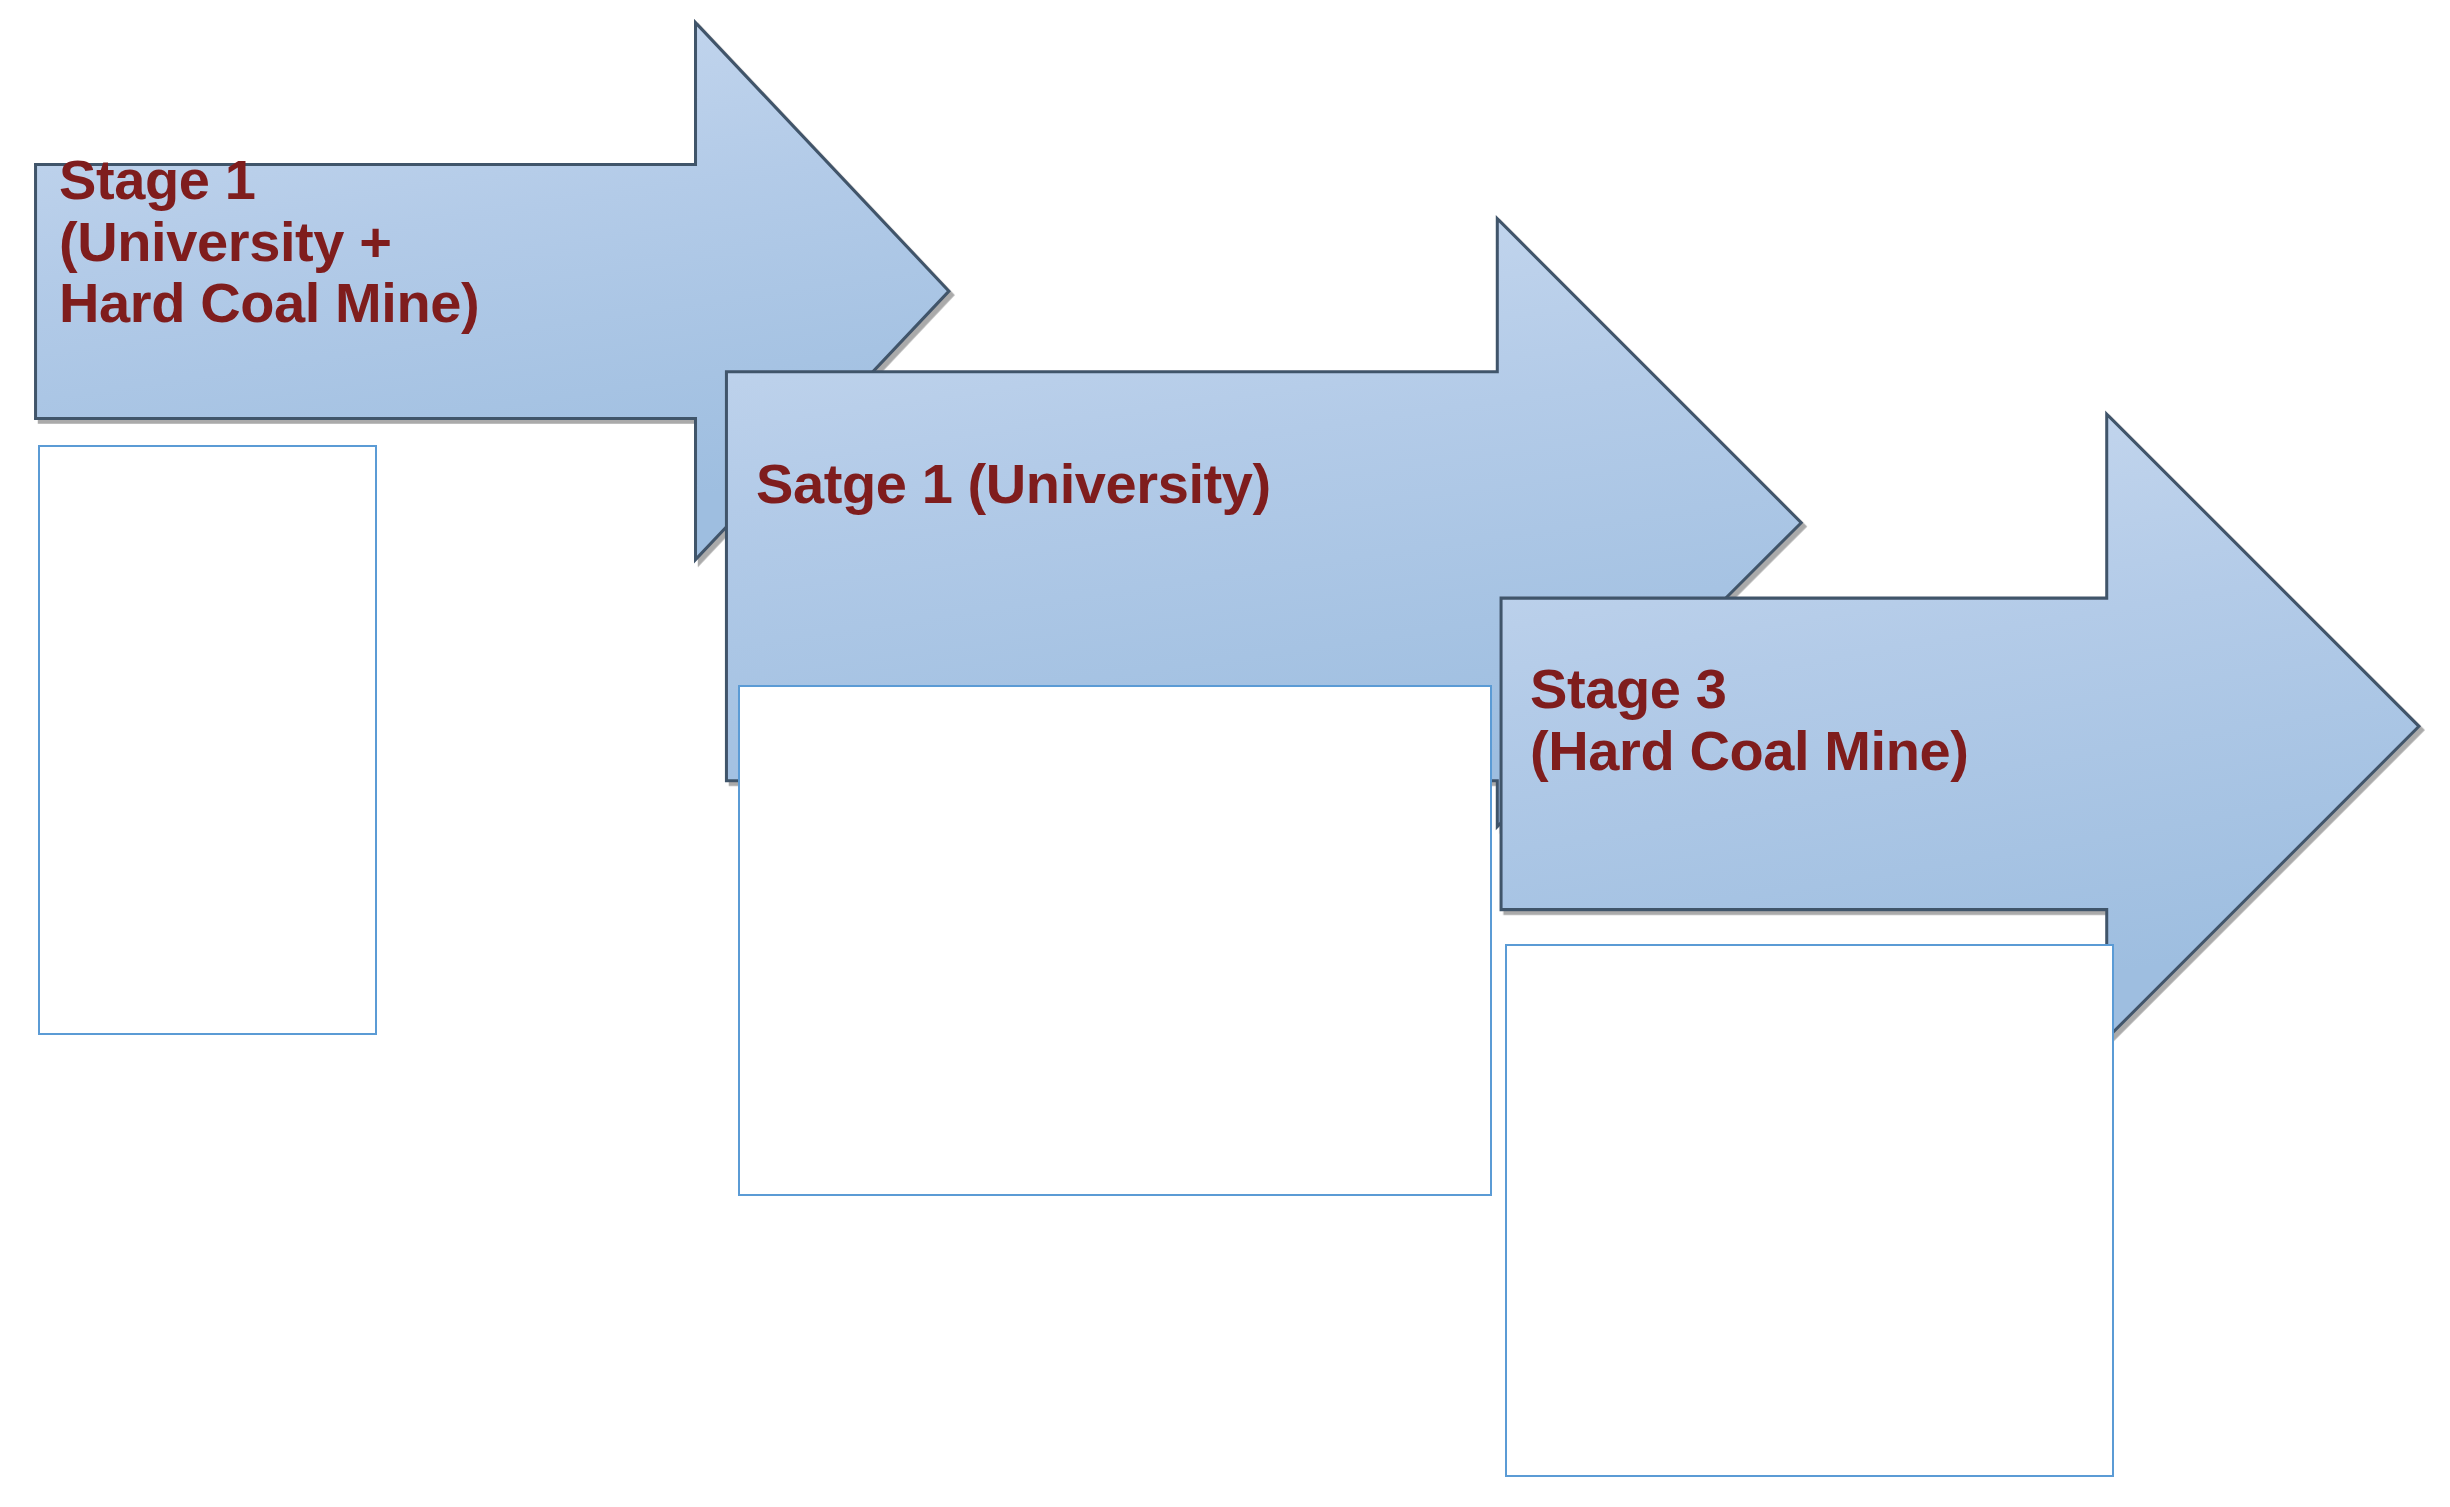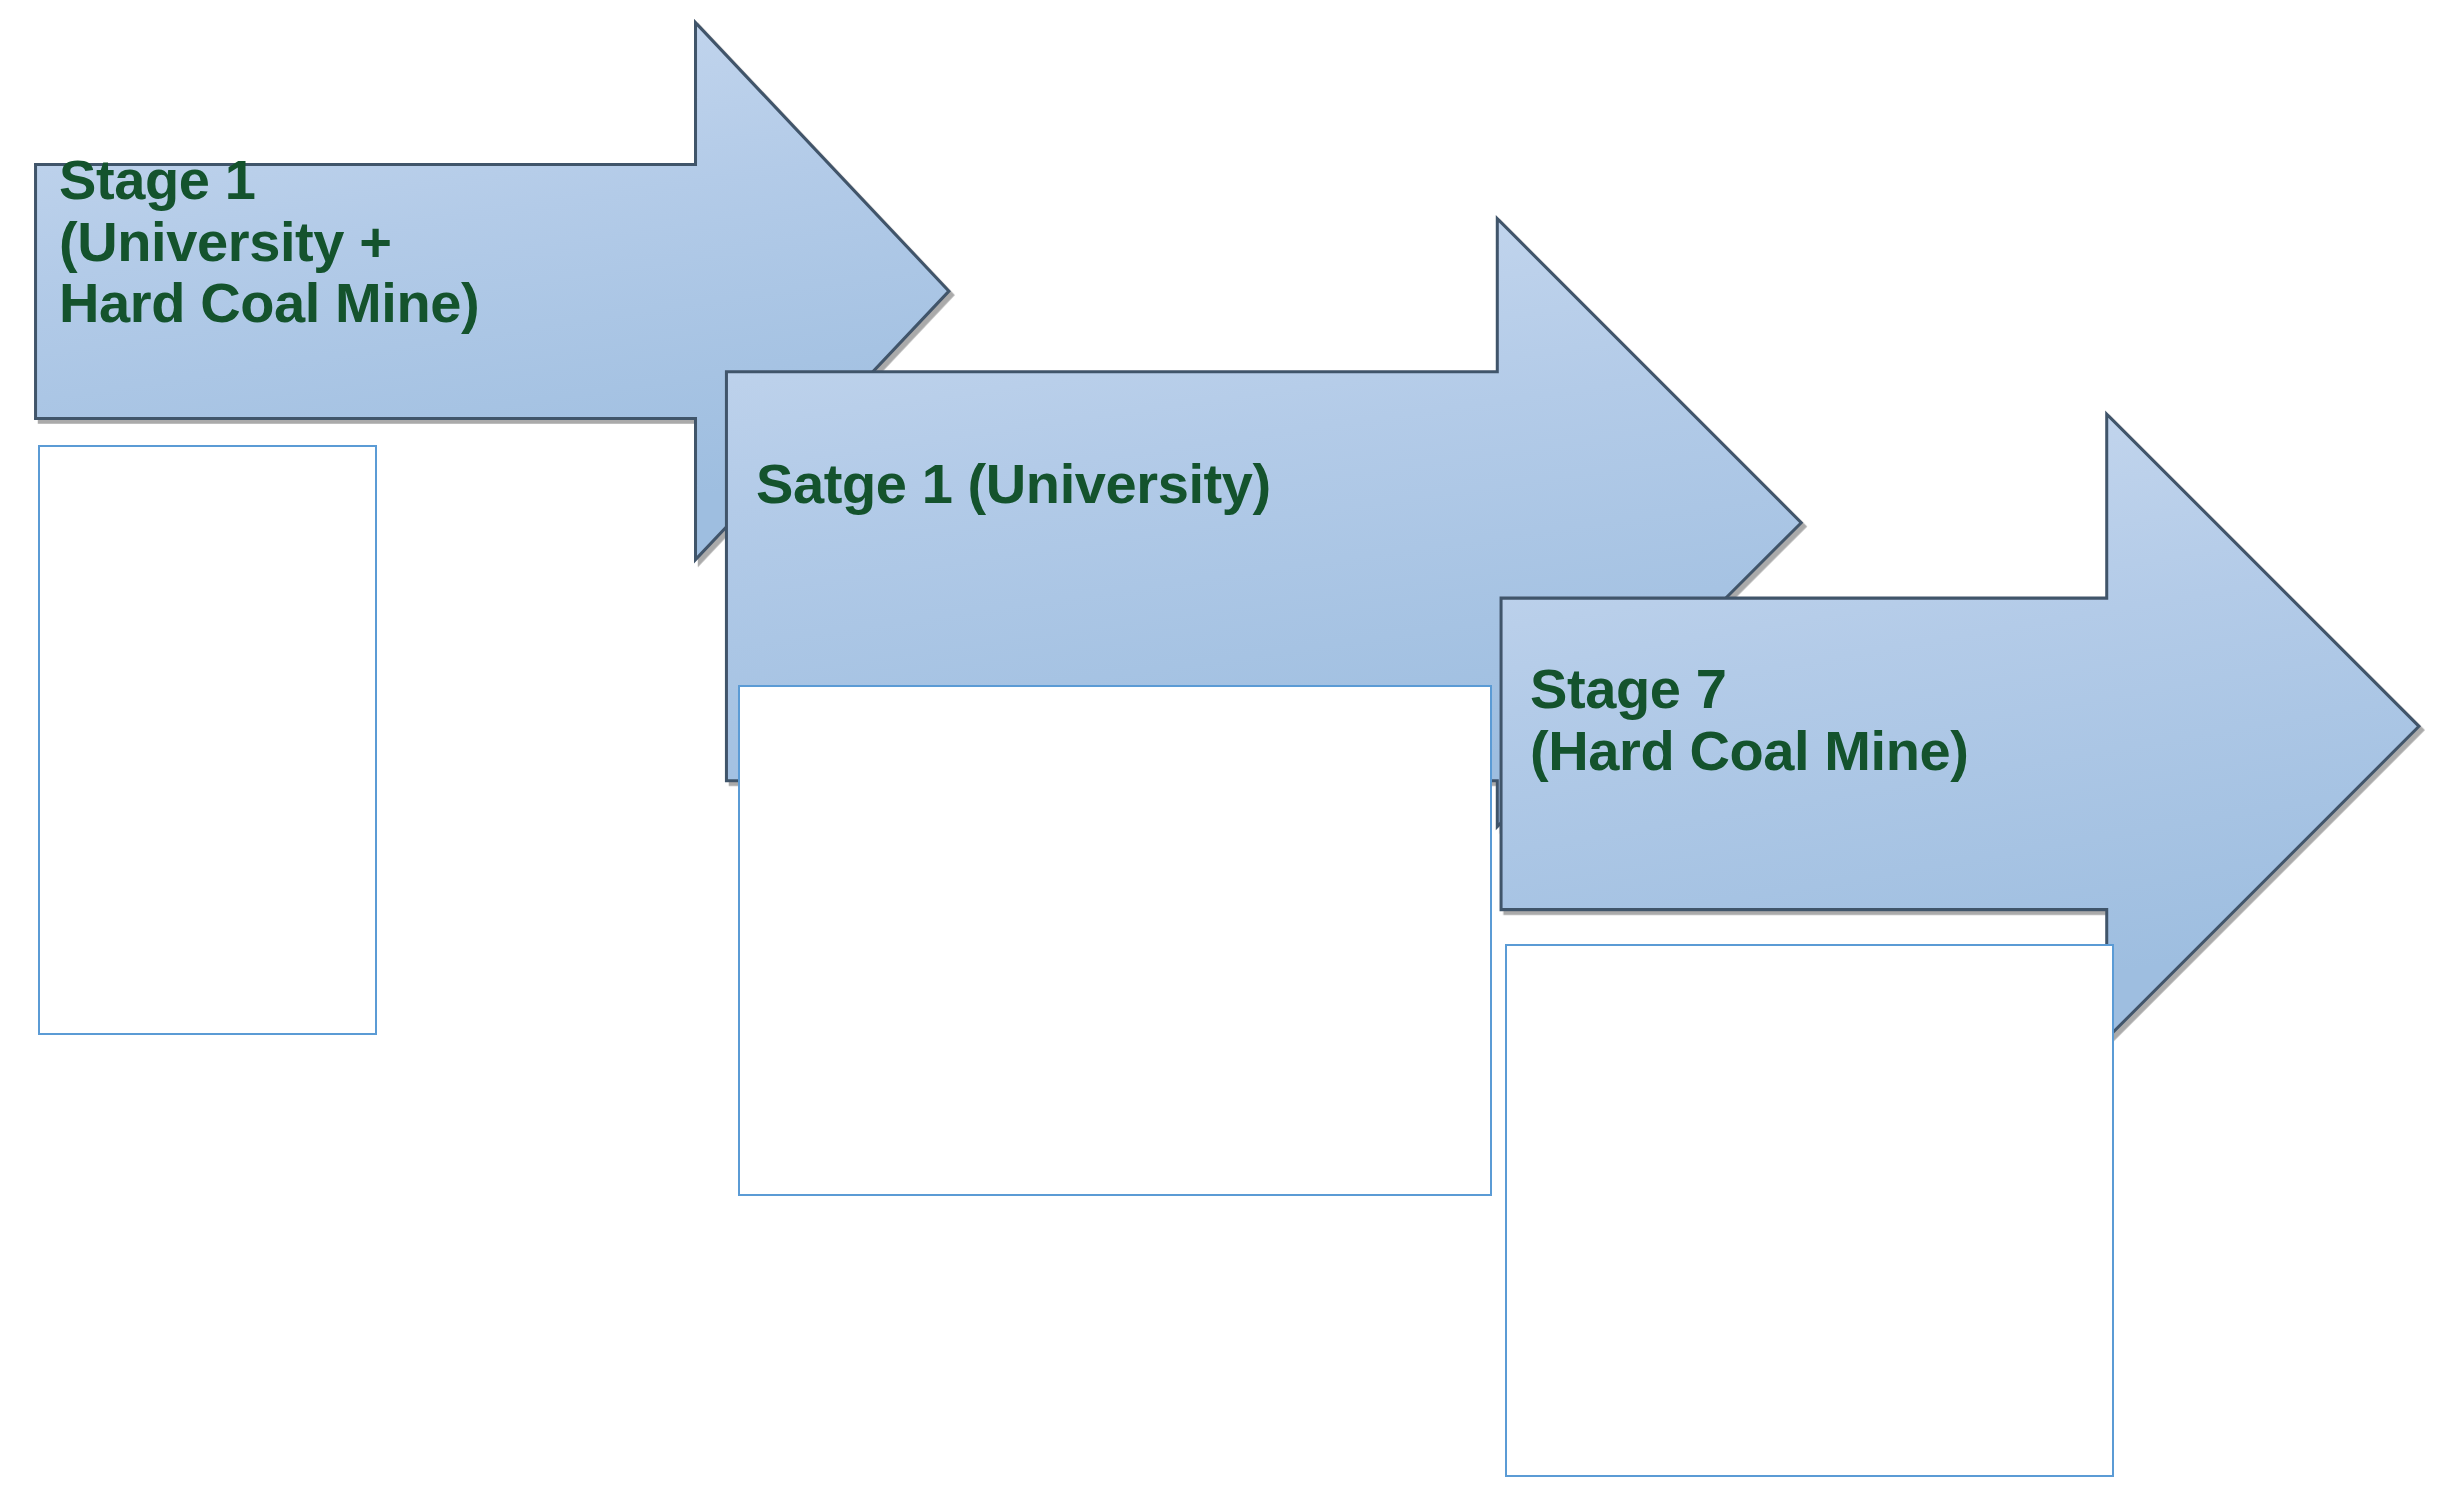--- a/index.html
+++ b/index.html
@@ -18,21 +18,21 @@
   }
   .arrow-layer {
     position: absolute;
     left: 0;
     top: 0;
     width: 2450px;
     height: 1507px;
   }
   .arrow-label {
     position: absolute;
-    color: #14532d;
+    color: #7f1d1d;
     font-weight: bold;
     font-family: "Liberation Sans", "DejaVu Sans", sans-serif;
     line-height: 1.10;
     white-space: pre-line;
     letter-spacing: -0.4px;
     z-index: 6;
   }
   .desc-box {
     position: absolute;
     background: #ffffff;
@@ -111,21 +111,21 @@
   <div id="desc-box-1" class="desc-box"></div>
 
   <div id="desc-text-1" class="desc-text">Measurements of the geometry and ventilation parameters of the air and strength tests of the roof rocks forming goaves</div>
 
   <div id="arrow-2-label" class="arrow-label">Satge 1 (University)</div>
 
   <div id="desc-box-2" class="desc-box"></div>
 
   <div id="desc-text-2" class="desc-text">Model tests using the CDF method to determine the location of the fire hazard zone caused by spontaneous combustion of coal</div>
 
-  <div id="arrow-3-label" class="arrow-label">Stage 7
+  <div id="arrow-3-label" class="arrow-label">Stage 3
 (Hard Coal Mine)</div>
 
   <div id="desc-box-3" class="desc-box"></div>
 
   <div id="desc-text-3" class="desc-text">Designing and building an installation for feeding ash-water mixture with inert gas (carbon dioxide) to the fire hazard zone</div>
 
 </div>
 
 
 </body></html>

